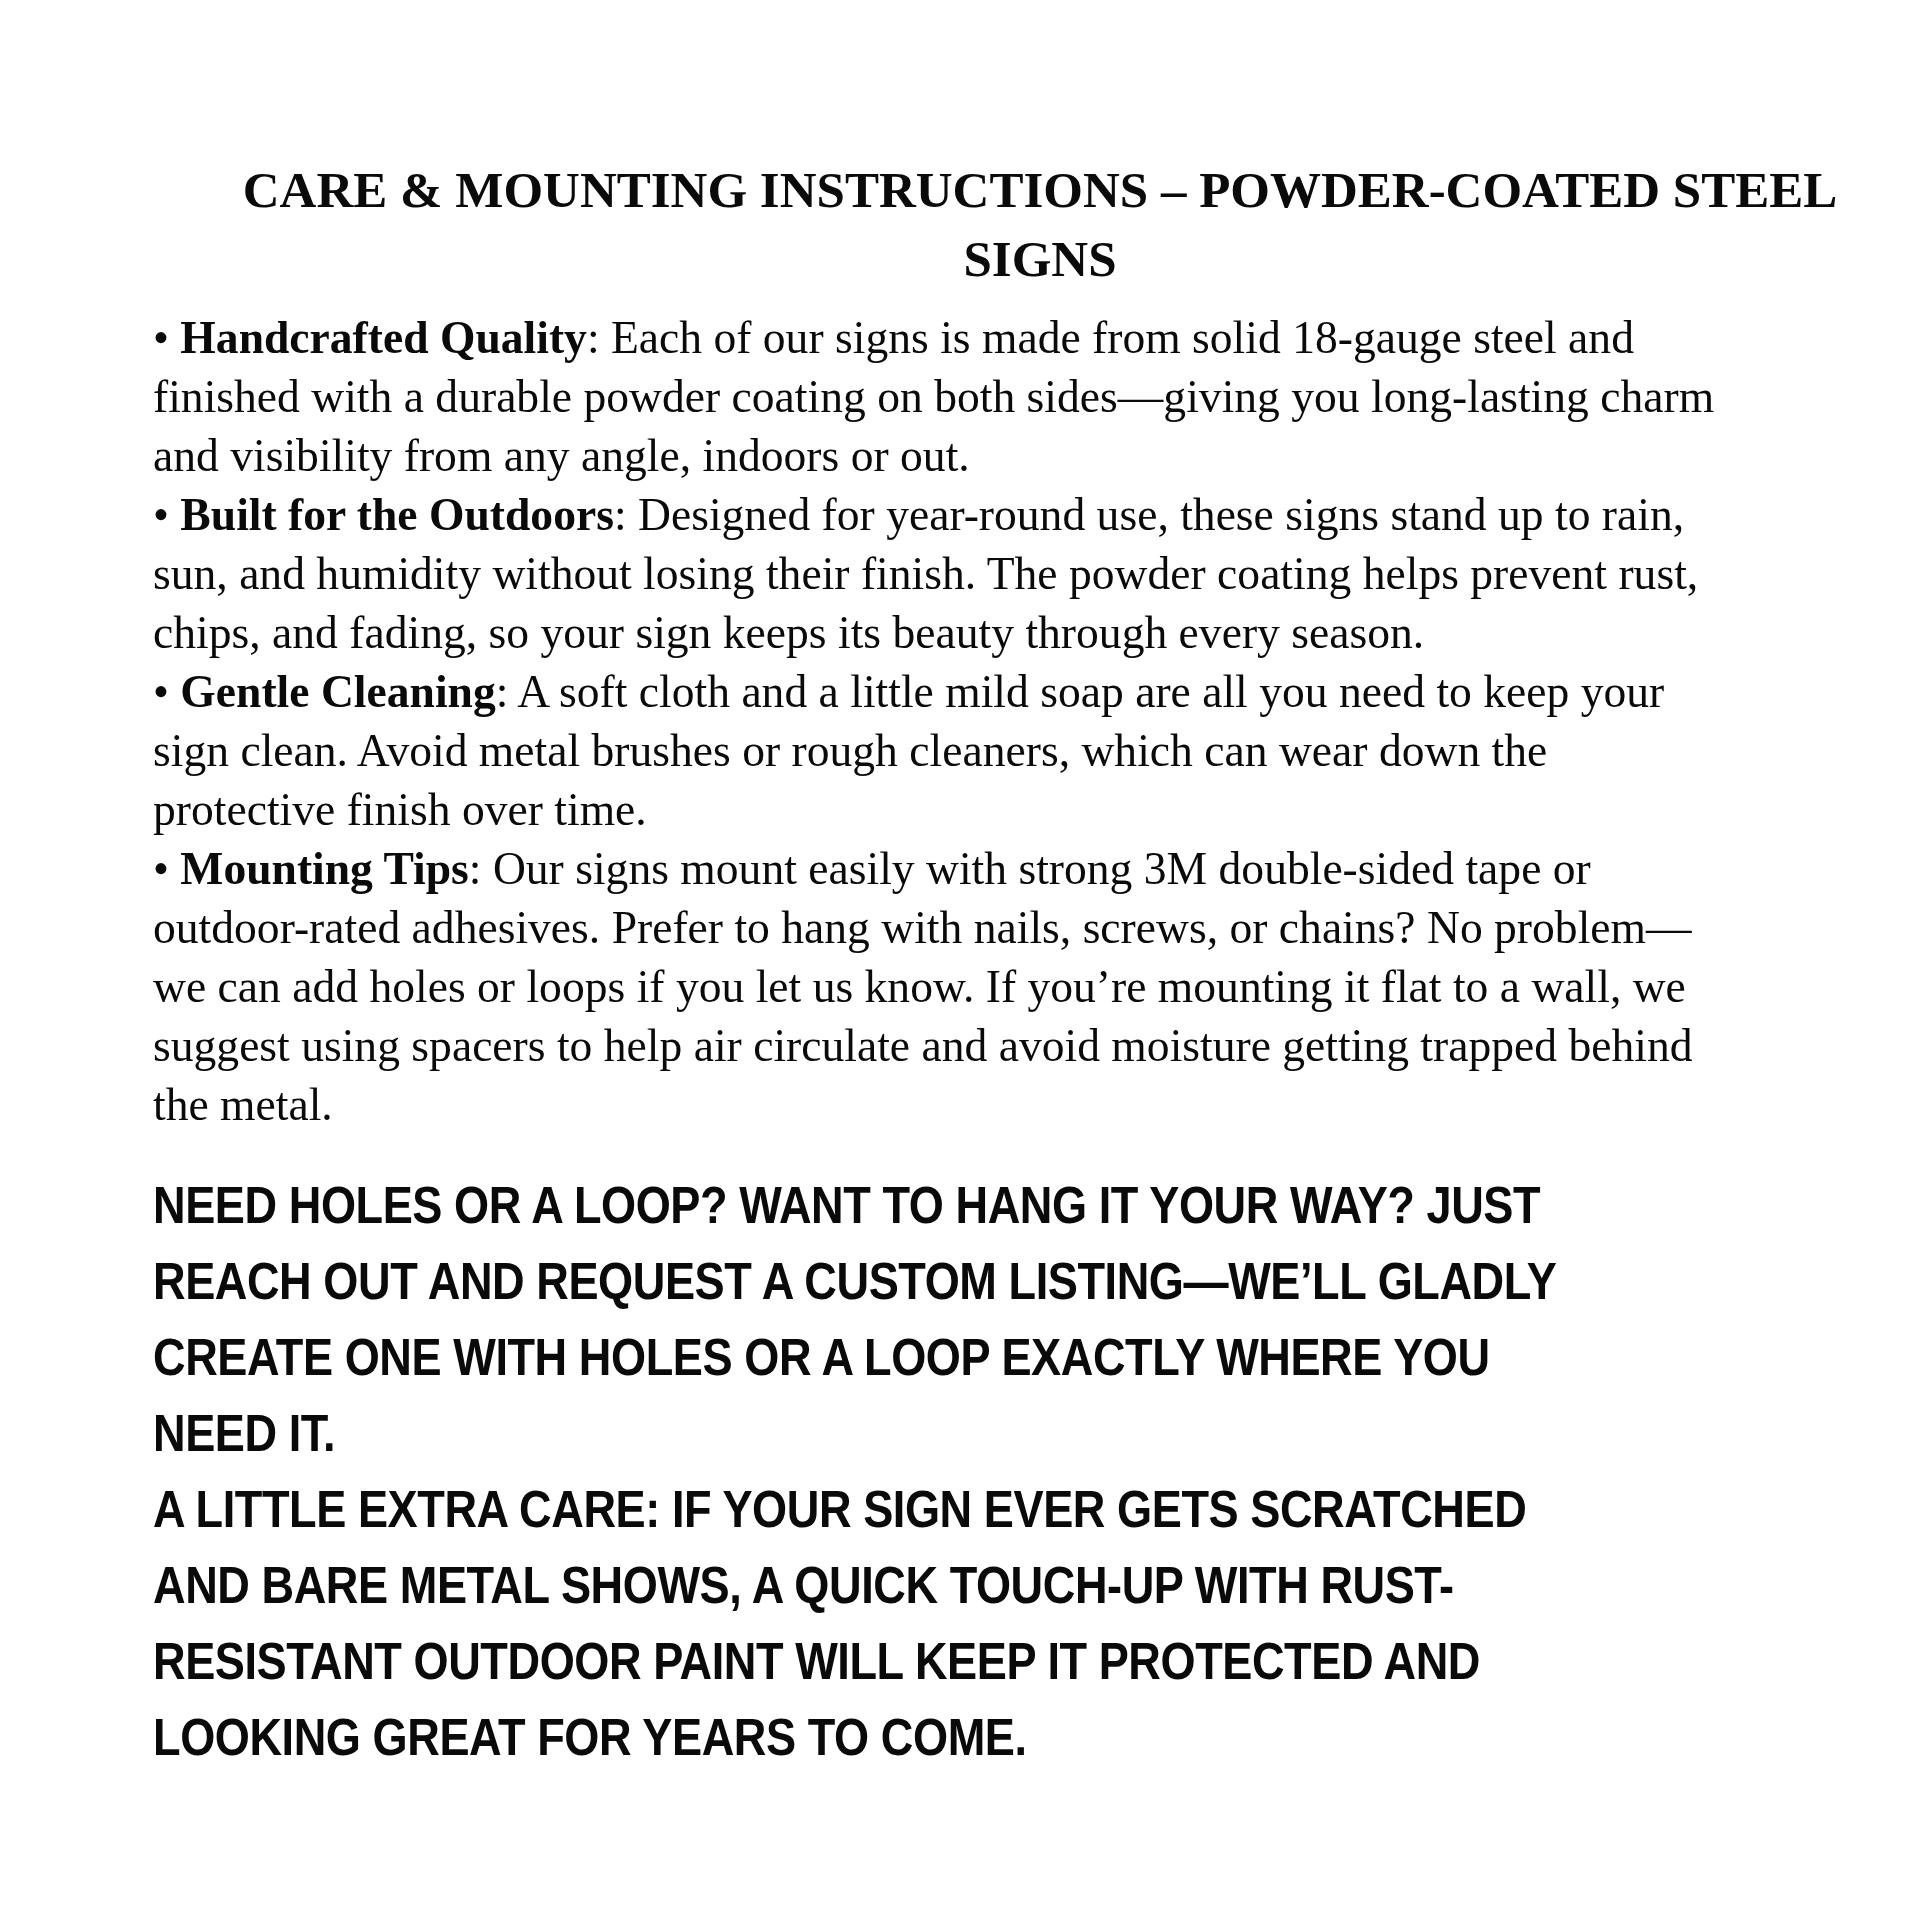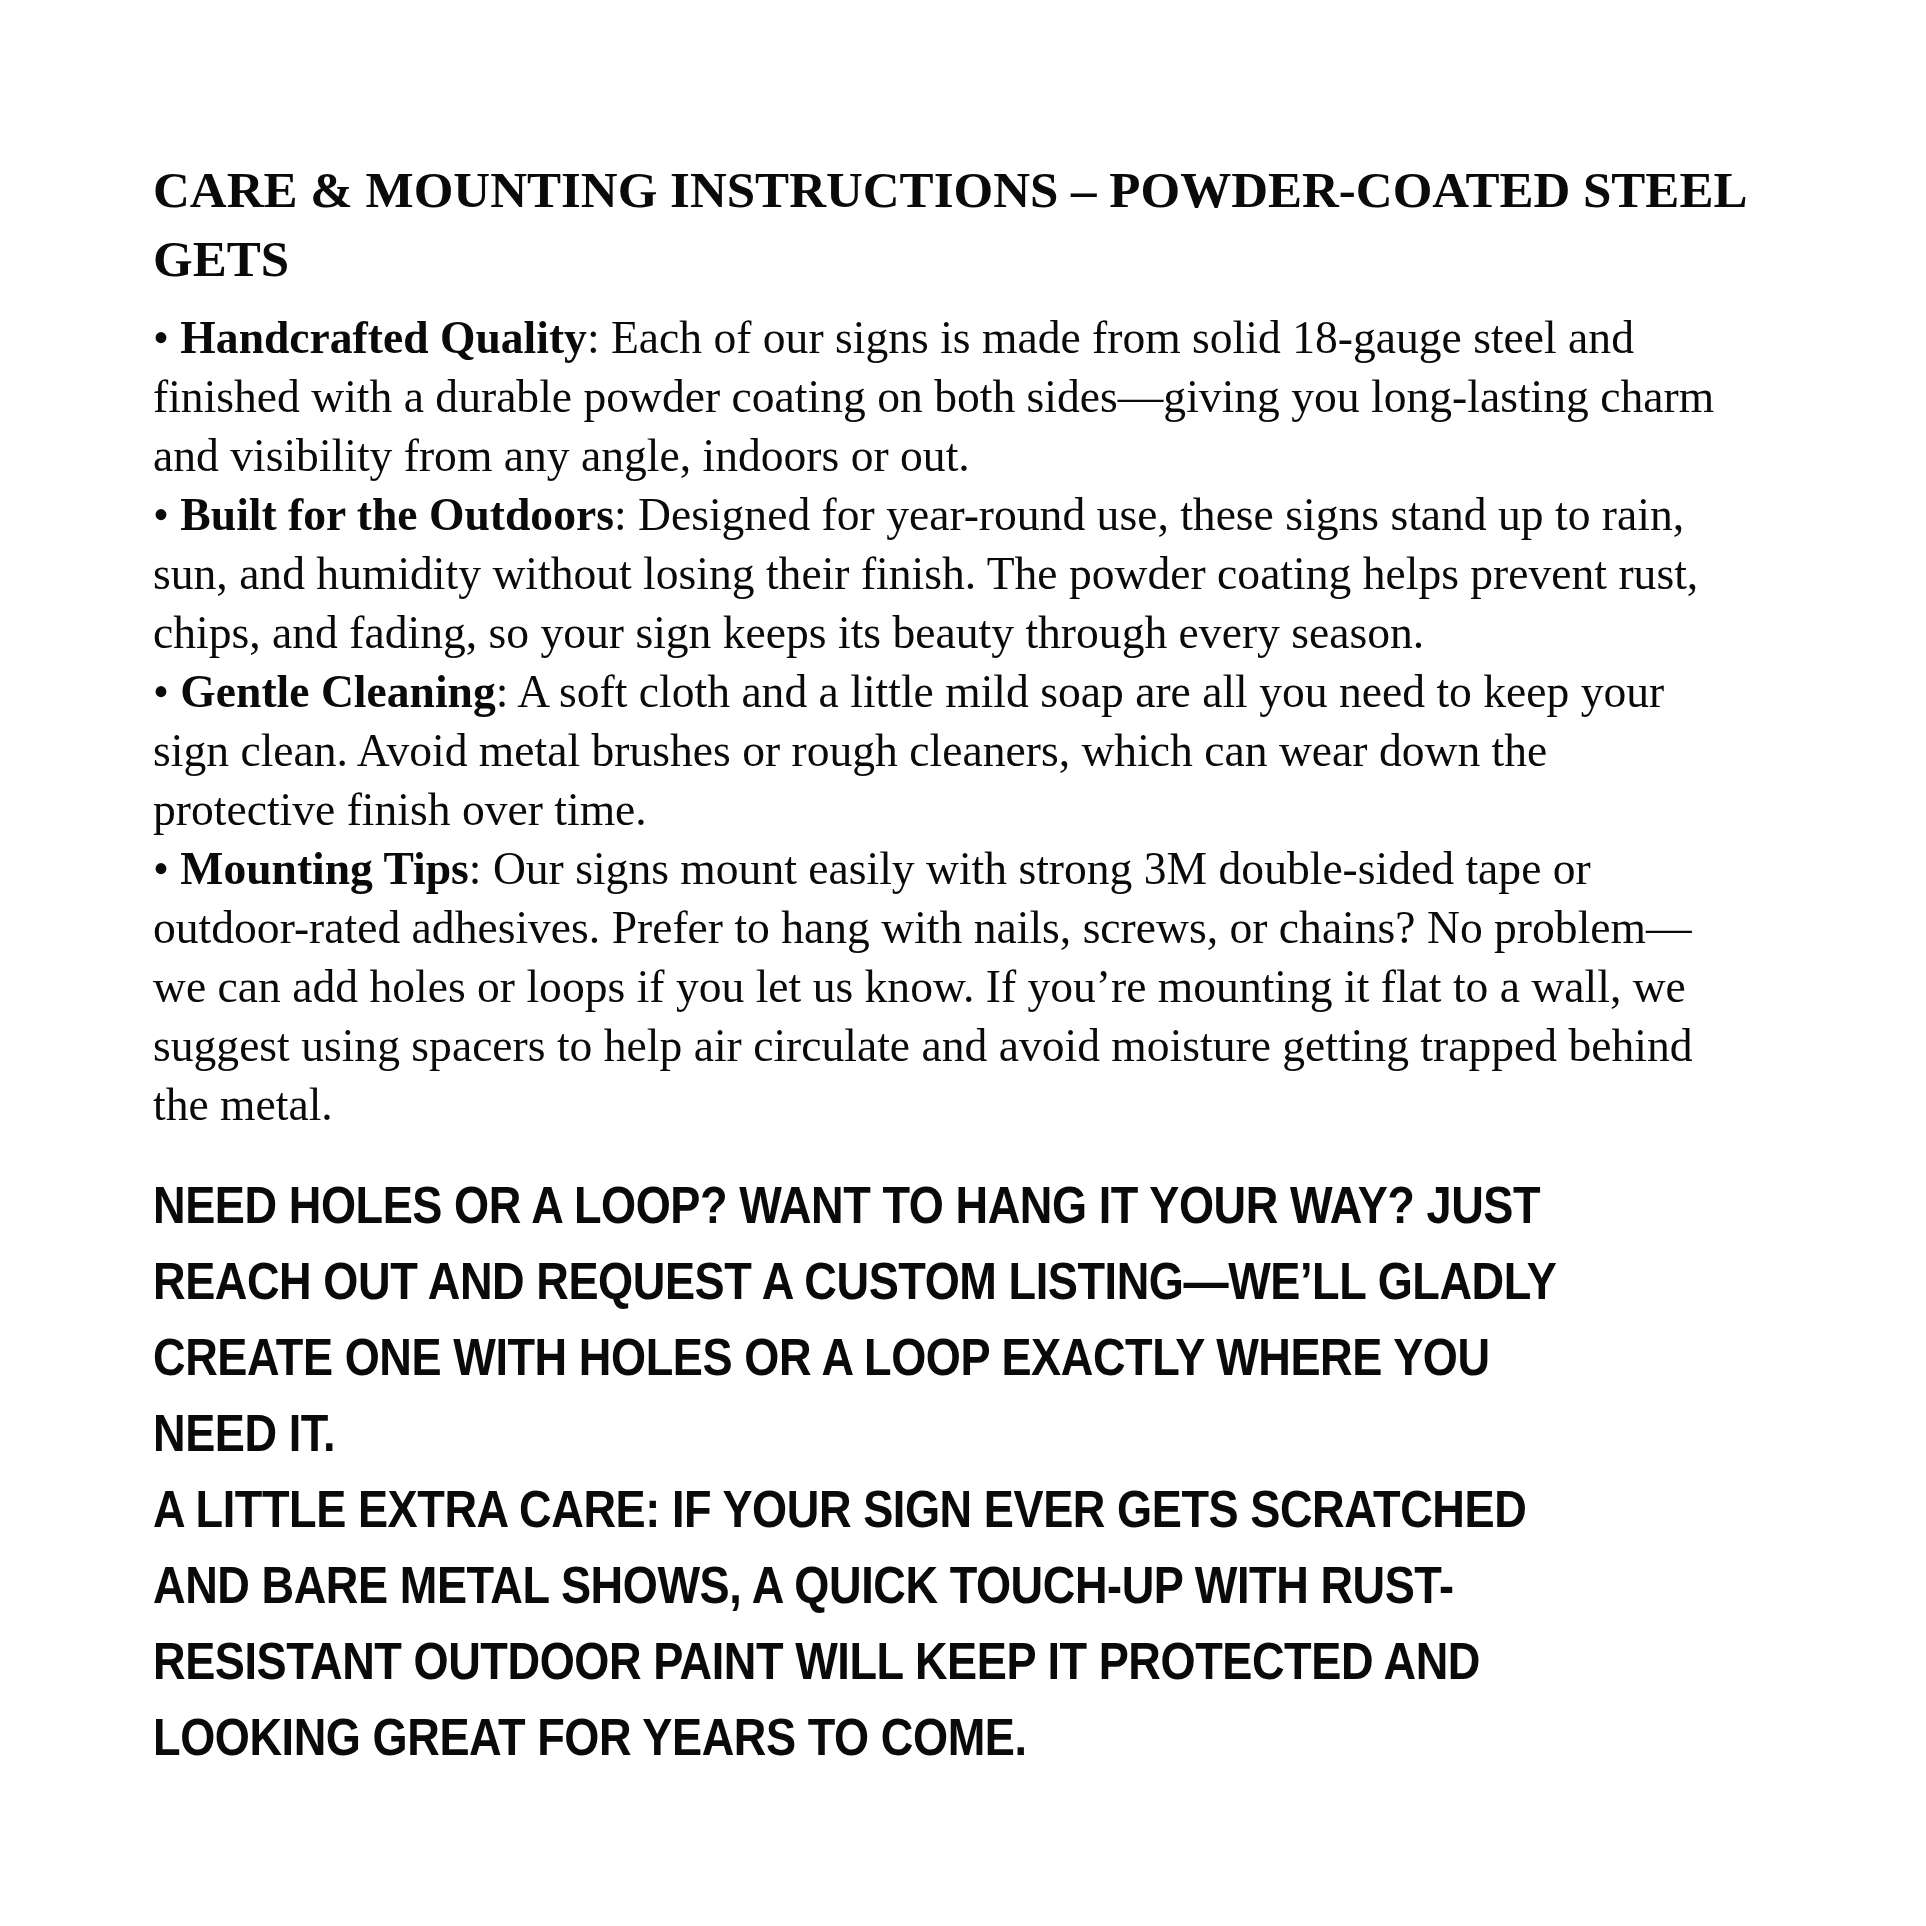--- a/index.html
+++ b/index.html
@@ -10,20 +10,21 @@
   }
   .page{padding:156px 0 0 153px;}
 
   .title{
     margin:0;
     font-family:"Liberation Serif",serif;
     font-weight:700;
     font-size:51px;
     line-height:69px;
     white-space:pre;
+    text-align:center;
   }
 
   .bullets{
     margin-top:14px;
     font-family:"Liberation Serif",serif;
     font-weight:400;
     font-size:47px;
     line-height:59px;
     transform:scaleX(0.97);
     transform-origin:0 0;
@@ -39,21 +40,21 @@
     line-height:76px;
     letter-spacing:-0.5px;
     transform:scaleX(0.885);
     transform-origin:0 0;
   }
 </style>
 </head>
 <body>
 
 <div class="page">
-  <h1 class="title" id="title"><div class="line">CARE &amp; MOUNTING INSTRUCTIONS – POWDER-COATED STEEL</div><div class="line">GETS</div></h1>
+  <h1 class="title" id="title"><div class="line">CARE &amp; MOUNTING INSTRUCTIONS – POWDER-COATED STEEL</div><div class="line">SIGNS</div></h1>
   <div class="bullets" id="bullets">
       <div>
         <div class="line"><span>• </span><strong>Handcrafted Quality</strong><span>: Each of our signs is made from solid 18-gauge steel and</span></div>
         <div class="line">finished with a durable powder coating on both sides—giving you long-lasting charm</div>
         <div class="line">and visibility from any angle, indoors or out.</div>
       </div>
       <div>
         <div class="line"><span>• </span><strong>Built for the Outdoors</strong><span>: Designed for year-round use, these signs stand up to rain,</span></div>
         <div class="line">sun, and humidity without losing their finish. The powder coating helps prevent rust,</div>
         <div class="line">chips, and fading, so your sign keeps its beauty through every season.</div>

